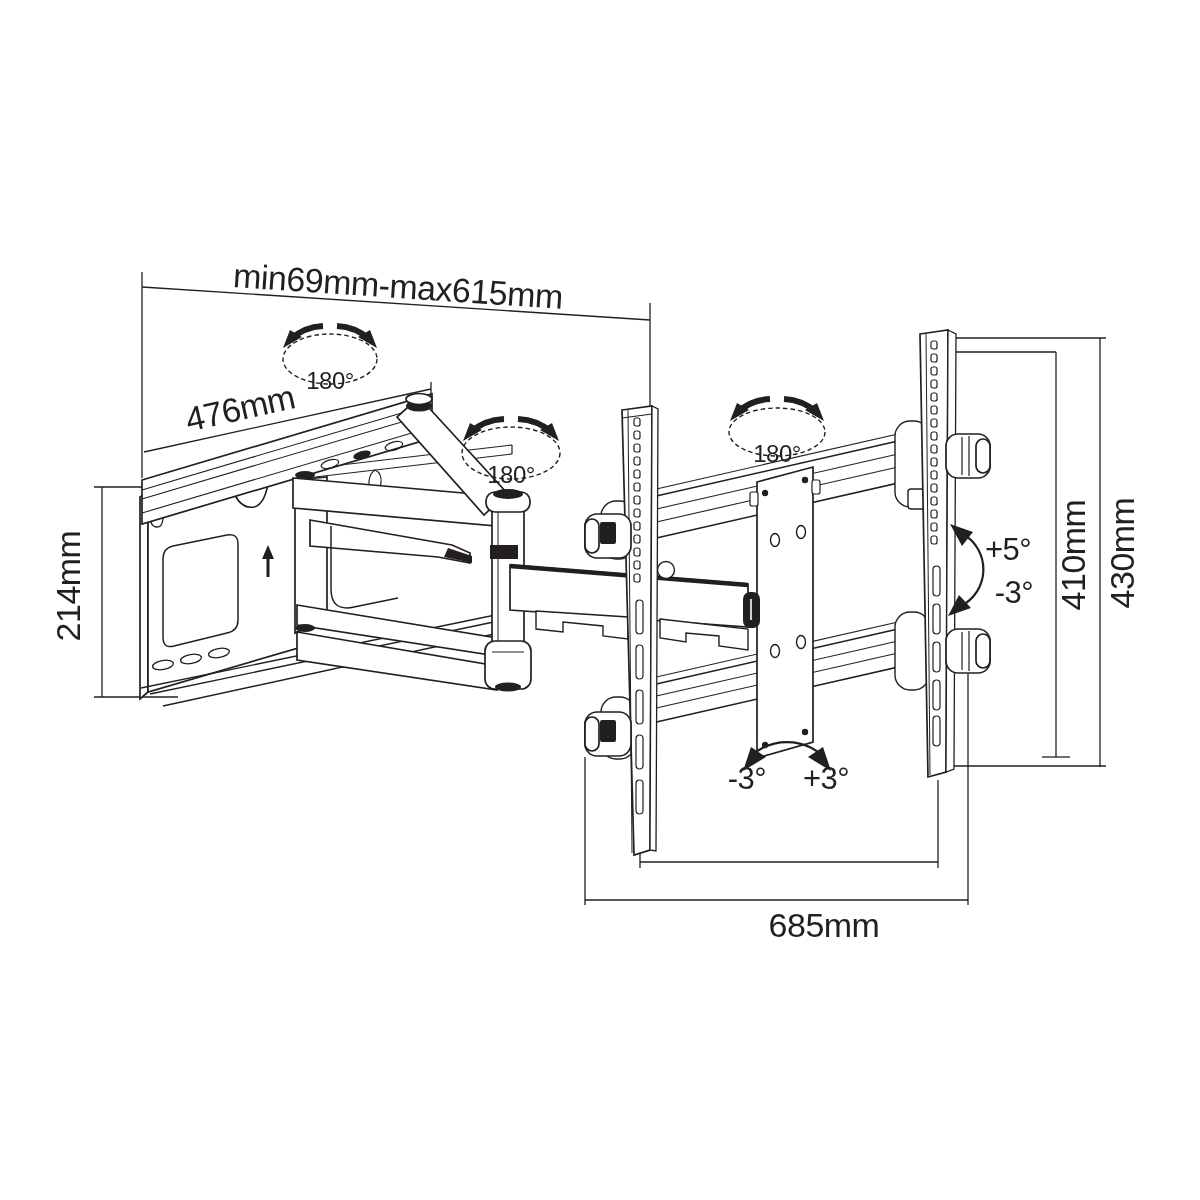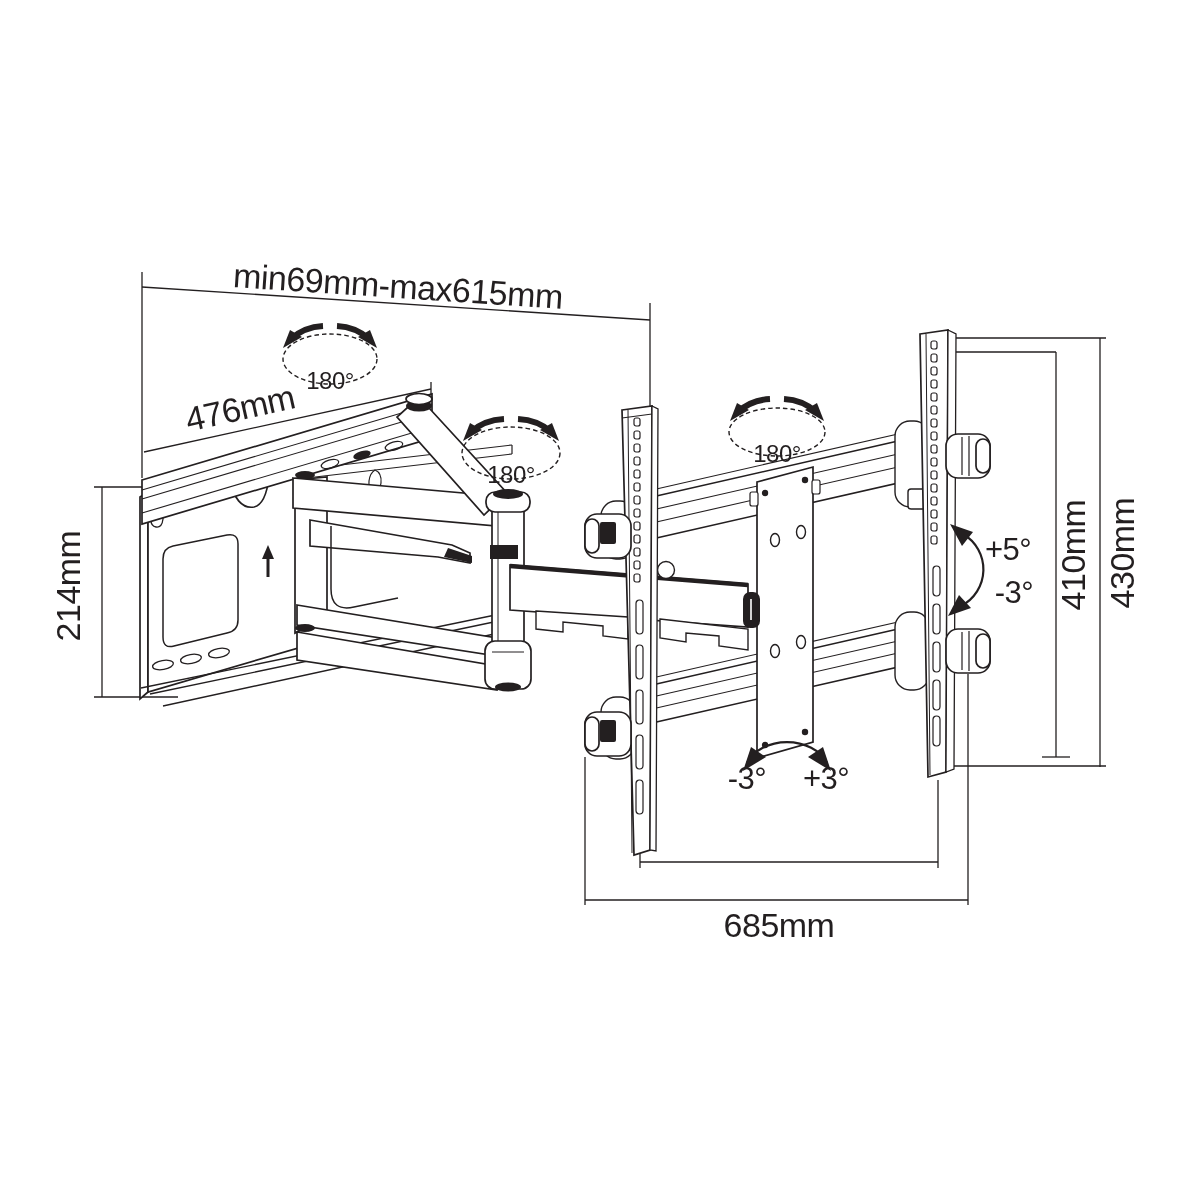--- a/index.html
+++ b/index.html
@@ -282,21 +282,21 @@
 
   <div class="lbl fs-dim" style="left:240px;top:408px;--rot:-12.5deg">476mm</div>
 
   <div class="lbl fs-dim" style="left:68px;top:586px;--rot:-90deg">214mm</div>
 
   <div class="lbl fs-dim" style="left:1073px;top:555px;--rot:-90deg">410mm</div>
 
   <div class="lbl fs-dim" style="left:1122px;top:553px;--rot:-90deg">430mm</div>
 
 
-  <div class="lbl fs-dim" style="left:779px;top:925px">685mm</div>
+  <div class="lbl fs-dim" style="left:824px;top:925px">685mm</div>
 
   <div class="lbl fs-rot" style="left:330px;top:360px">180°</div>
 
   <div class="lbl fs-rot" style="left:511px;top:454px">180°</div>
 
   <div class="lbl fs-rot" style="left:777px;top:433px">180°</div>
 
   <div class="lbl fs-ang" style="left:1008px;top:549px">+5°</div>
 
   <div class="lbl fs-ang" style="left:1014px;top:592px">-3°</div>

